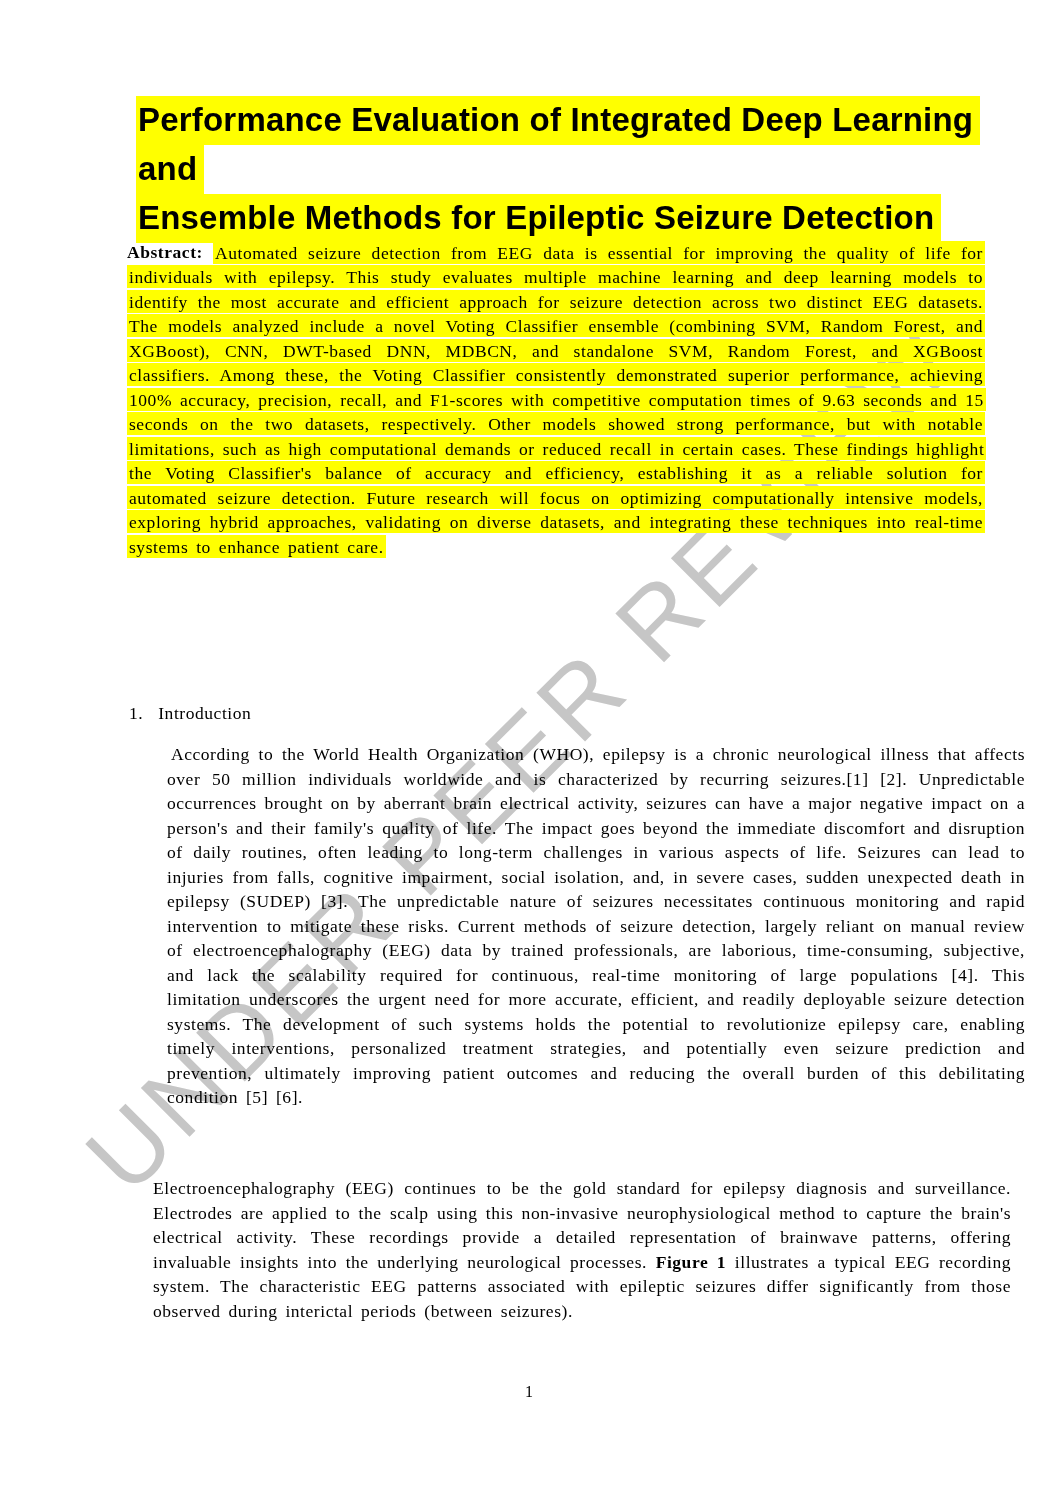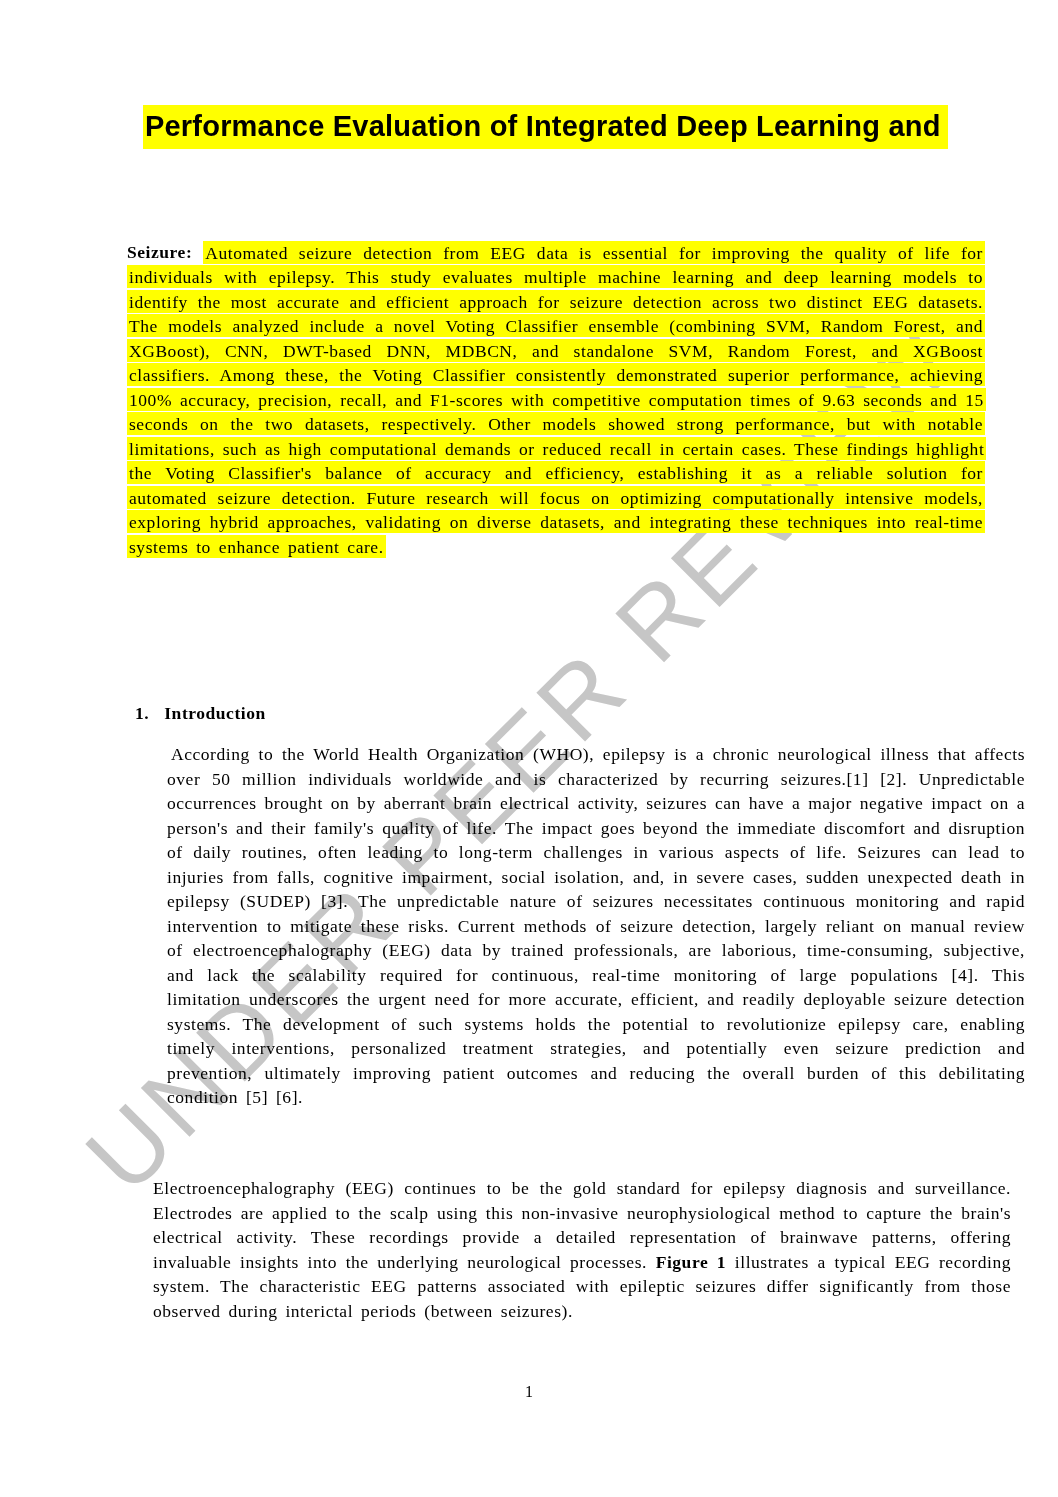--- a/index.html
+++ b/index.html
@@ -38,24 +38,24 @@
     top: 0;
     width: 858px;
     height: 100%;
     z-index: 1;
   }
   .title {
     position: absolute;
     top: 86px;
     left: 0;
     width: 100%;
-    margin: 16px;
+    margin: 9px;
     font-family: "Liberation Sans", sans-serif;
     font-weight: bold;
-    font-size: 29px;
+    font-size: 33px;
     line-height: 49px;
     letter-spacing: 0.2px;
     color: #000000;
   }
   .title-line { display: block; }
   .hl {
     background: #ffff00;
     -webkit-box-decoration-break: clone;
     box-decoration-break: clone;
   }
@@ -68,26 +68,26 @@
     font-size: 17.5px;
     line-height: 24.5px;
     text-align: justify;
     letter-spacing: 0.55px;
     word-spacing: 3px;
   }
   .abstract  { top: 240px; }
   .keywords  { top: 617px; }
   .heading   {
     position: absolute;
-    left: 8px;
+    left: 2px;
     top: 701px;
     margin: 0;
     font-size: 17.5px;
     line-height: 24.5px;
-    font-weight: bold;
+    font-weight: normal;
     letter-spacing: 0.55px;
   }
   .heading-num { margin-right: 15px; }
   .para1 { top: 742px; text-indent: 4px; margin-left: 40px; }
   .para2 { top: 1176px; margin-left: 26px; }
   .hl-text { padding: 1.5px 2px; }
   .bold { font-weight: bold; }
   .page-number {
     position: absolute;
     top: 1383px;
@@ -103,24 +103,25 @@
 <body>
 
 <div class="page">
 
   <div class="watermark">UNDER PEER REVIEW</div>
 
   <div class="content">
 
     <h1 class="title">
       <span class="title-line"><span class="hl">Performance Evaluation of Integrated Deep Learning and</span></span>
+      <span class="title-line"><span class="hl">Ensemble Methods for Epileptic Seizure Detection</span></span>
     </h1>
 
     <p class="para abstract">
-      <span class="bold">Seizure:</span>
+      <span class="bold">Abstract:</span>
       <span class="hl hl-text">Automated seizure detection from EEG data is essential for improving the quality of life for individuals with epilepsy. This study evaluates multiple machine learning and deep learning models to identify the most accurate and efficient approach for seizure detection across two distinct EEG datasets. The models analyzed include a novel Voting Classifier ensemble (combining SVM, Random Forest, and XGBoost), CNN, DWT-based DNN, MDBCN, and standalone SVM, Random Forest, and XGBoost classifiers. Among these, the Voting Classifier consistently demonstrated superior performance, achieving 100% accuracy, precision, recall, and F1-scores with competitive computation times of 9.63 seconds and 15 seconds on the two datasets, respectively. Other models showed strong performance, but with notable limitations, such as high computational demands or reduced recall in certain cases. These findings highlight the Voting Classifier's balance of accuracy and efficiency, establishing it as a reliable solution for automated seizure detection. Future research will focus on optimizing computationally intensive models, exploring hybrid approaches, validating on diverse datasets, and integrating these techniques into real-time systems to enhance patient care.</span>
     </p>
 
 
     <h2 class="heading">
       <span class="heading-num">1.</span><span>Introduction</span>
     </h2>
 
     <p class="para para1">According to the World Health Organization (WHO), epilepsy is a chronic neurological illness that affects over 50 million individuals worldwide and is characterized by recurring seizures.[1] [2]. Unpredictable occurrences brought on by aberrant brain electrical activity, seizures can have a major negative impact on a person's and their family's quality of life. The impact goes beyond the immediate discomfort and disruption of daily routines, often leading to long-term challenges in various aspects of life. Seizures can lead to injuries from falls, cognitive impairment, social isolation, and, in severe cases, sudden unexpected death in epilepsy (SUDEP) [3]. The unpredictable nature of seizures necessitates continuous monitoring and rapid intervention to mitigate these risks. Current methods of seizure detection, largely reliant on manual review of electroencephalography (EEG) data by trained professionals, are laborious, time-consuming, subjective, and lack the scalability required for continuous, real-time monitoring of large populations [4]. This limitation underscores the urgent need for more accurate, efficient, and readily deployable seizure detection systems. The development of such systems holds the potential to revolutionize epilepsy care, enabling timely interventions, personalized treatment strategies, and potentially even seizure prediction and prevention, ultimately improving patient outcomes and reducing the overall burden of this debilitating condition [5] [6].</p>
 

